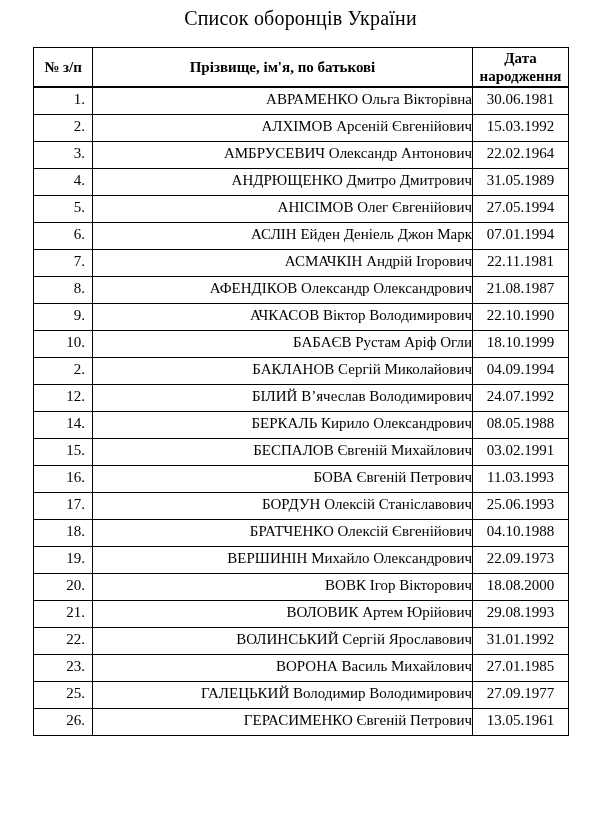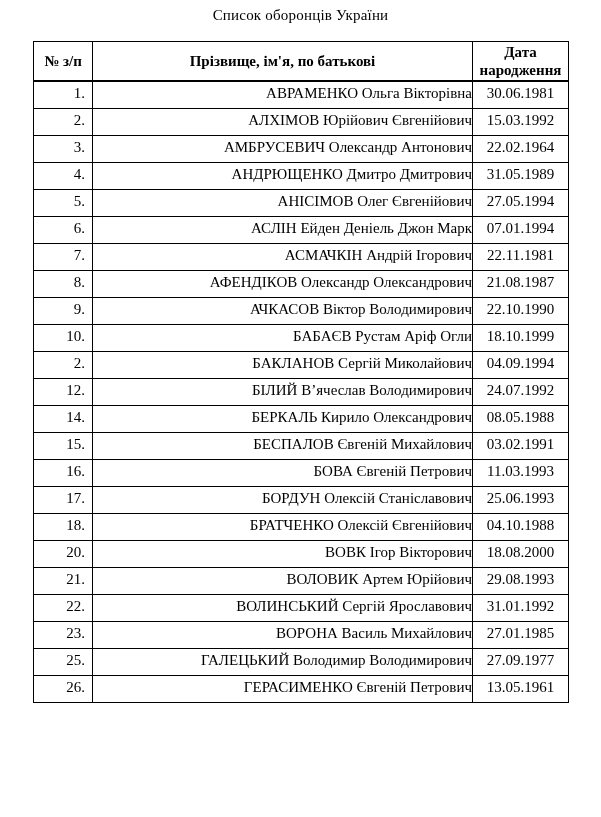--- a/index.html
+++ b/index.html
@@ -7,21 +7,21 @@
     width: 601px;
     height: 817px;
     background: #ffffff;
     font-family: "Liberation Serif", "DejaVu Serif", serif;
     color: #000000;
     overflow: hidden;
   }
   .doc-title {
     margin-top: 7px;
     text-align: center;
-    font-size: 15px;
+    font-size: 20px;
     font-weight: normal;
     letter-spacing: 0.2px;
   }
   table.defenders {
     margin: 17px 0 0 33px;
     width: 535px;
     border-collapse: collapse;
     table-layout: fixed;
   }
   table.defenders col.c-num  { width: 59px; }
@@ -72,21 +72,21 @@
   </thead>
   <tbody>
   <tr>
     <td class="cell-num">1.</td>
     <td class="cell-name">АВРАМЕНКО Ольга Вікторівна</td>
     <td class="cell-date">30.06.1981</td>
   </tr>
 
   <tr>
     <td class="cell-num">2.</td>
-    <td class="cell-name">АЛХІМОВ Юрійович Євгенійович</td>
+    <td class="cell-name">АЛХІМОВ Арсеній Євгенійович</td>
     <td class="cell-date">15.03.1992</td>
   </tr>
 
   <tr>
     <td class="cell-num">3.</td>
     <td class="cell-name">АМБРУСЕВИЧ Олександр Антонович</td>
     <td class="cell-date">22.02.1964</td>
   </tr>
 
   <tr>
@@ -167,20 +167,25 @@
     <td class="cell-name">БОРДУН Олексій Станіславович</td>
     <td class="cell-date">25.06.1993</td>
   </tr>
 
   <tr>
     <td class="cell-num">18.</td>
     <td class="cell-name">БРАТЧЕНКО Олексій Євгенійович</td>
     <td class="cell-date">04.10.1988</td>
   </tr>
 
+  <tr>
+    <td class="cell-num">19.</td>
+    <td class="cell-name">ВЕРШИНІН Михайло Олександрович</td>
+    <td class="cell-date">22.09.1973</td>
+  </tr>
 
   <tr>
     <td class="cell-num">20.</td>
     <td class="cell-name">ВОВК Ігор Вікторович</td>
     <td class="cell-date">18.08.2000</td>
   </tr>
 
   <tr>
     <td class="cell-num">21.</td>
     <td class="cell-name">ВОЛОВИК Артем Юрійович</td>

